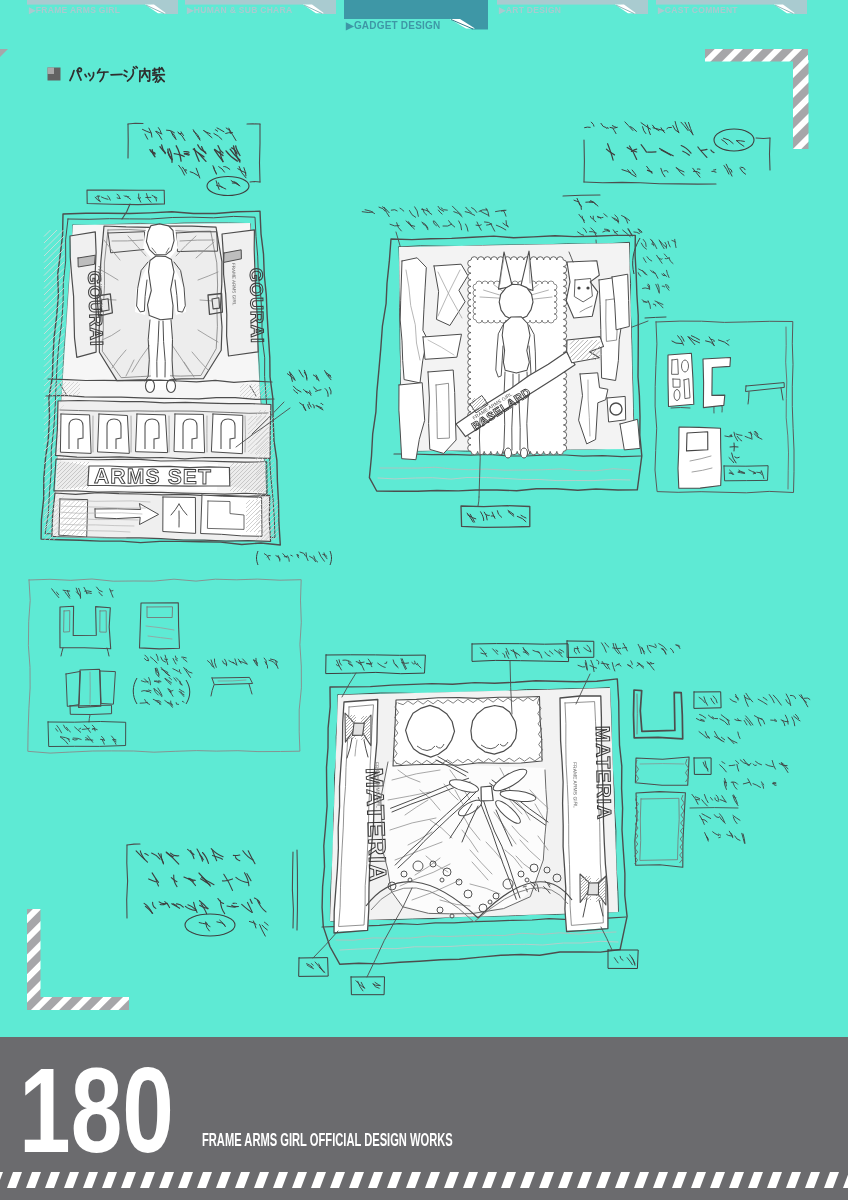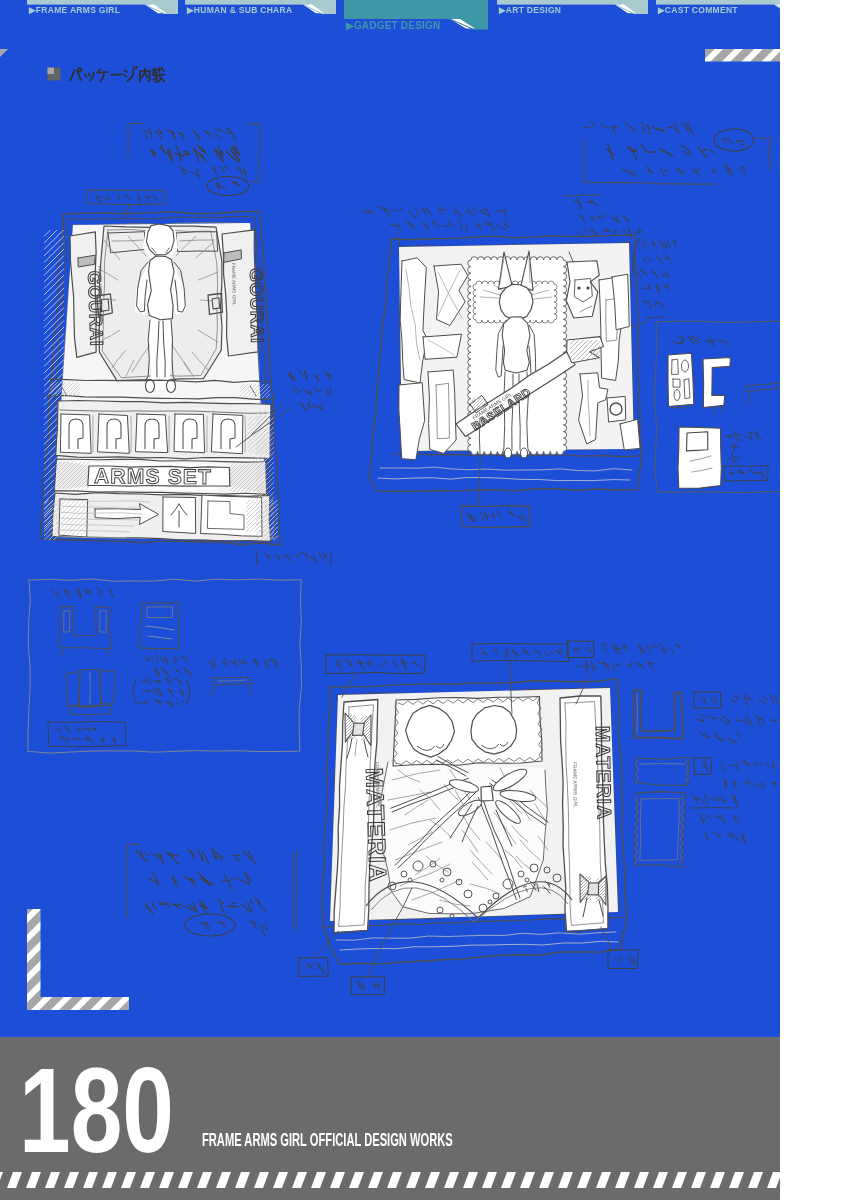--- a/index.html
+++ b/index.html
@@ -1,14 +1,14 @@
 <!DOCTYPE html>
 <html><head><meta charset="utf-8"><style>
 html,body{margin:0;padding:0;background:#fff}
-.page{position:relative;width:780px;height:1200px;background:#1d4ed8;overflow:hidden;font-family:"Liberation Sans",sans-serif}
+.page{position:relative;width:848px;height:1200px;background:#5eead4;overflow:hidden;font-family:"Liberation Sans",sans-serif}
 </style></head><body>
 <div class="page">
 <svg width="848" height="1200" viewBox="0 0 848 1200">
 
 <g>
         <rect x="27" y="0" width="125" height="4.6" fill="#a9cbd0"></rect>
         <polygon points="151,0 178,0 178,14 164,14 151,4.6" fill="#a9cbd0"></polygon>
         <polygon points="145,4.6 154,4.6 166,13.2 158,13.2" fill="#fff"></polygon>
         <line x1="146" y1="5.1" x2="164" y2="13.5" stroke="#8fb7bc" stroke-width="1"></line>
         <text x="29" y="12.8" font-family="Liberation Sans, sans-serif" font-size="8.5" font-weight="bold" letter-spacing="0.3" fill="#a9cbd0">▶FRAME ARMS GIRL</text>

